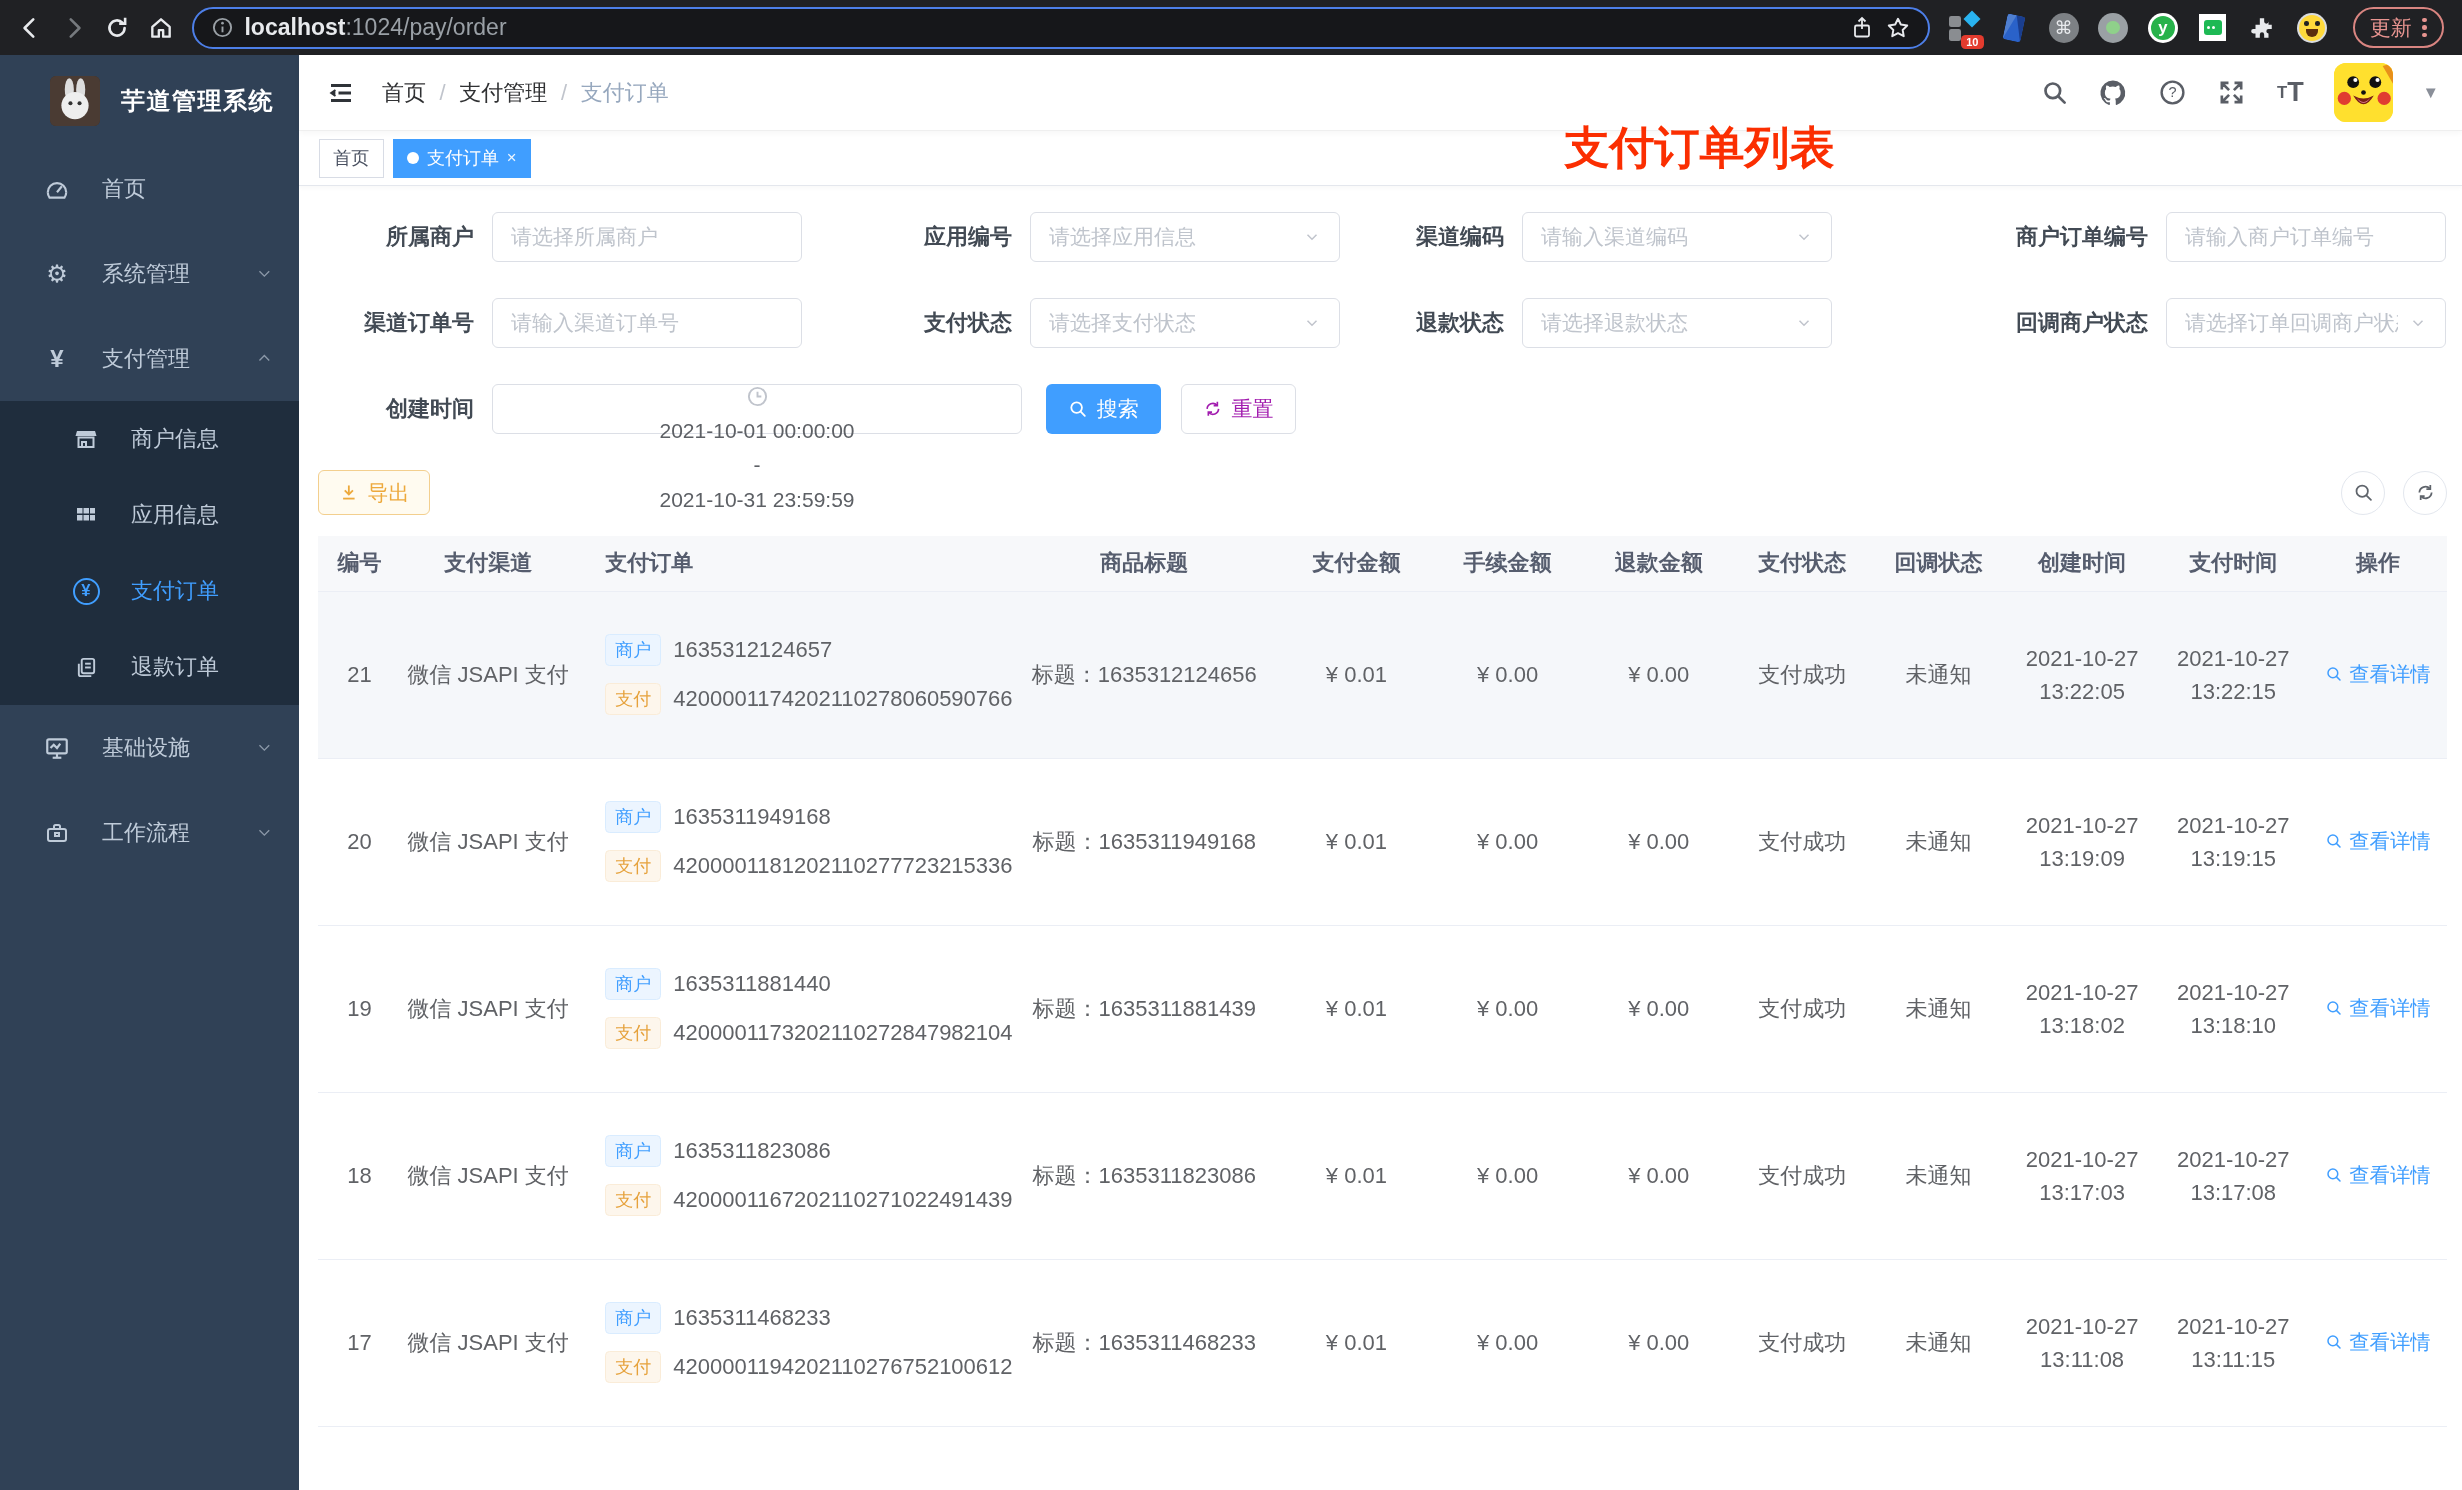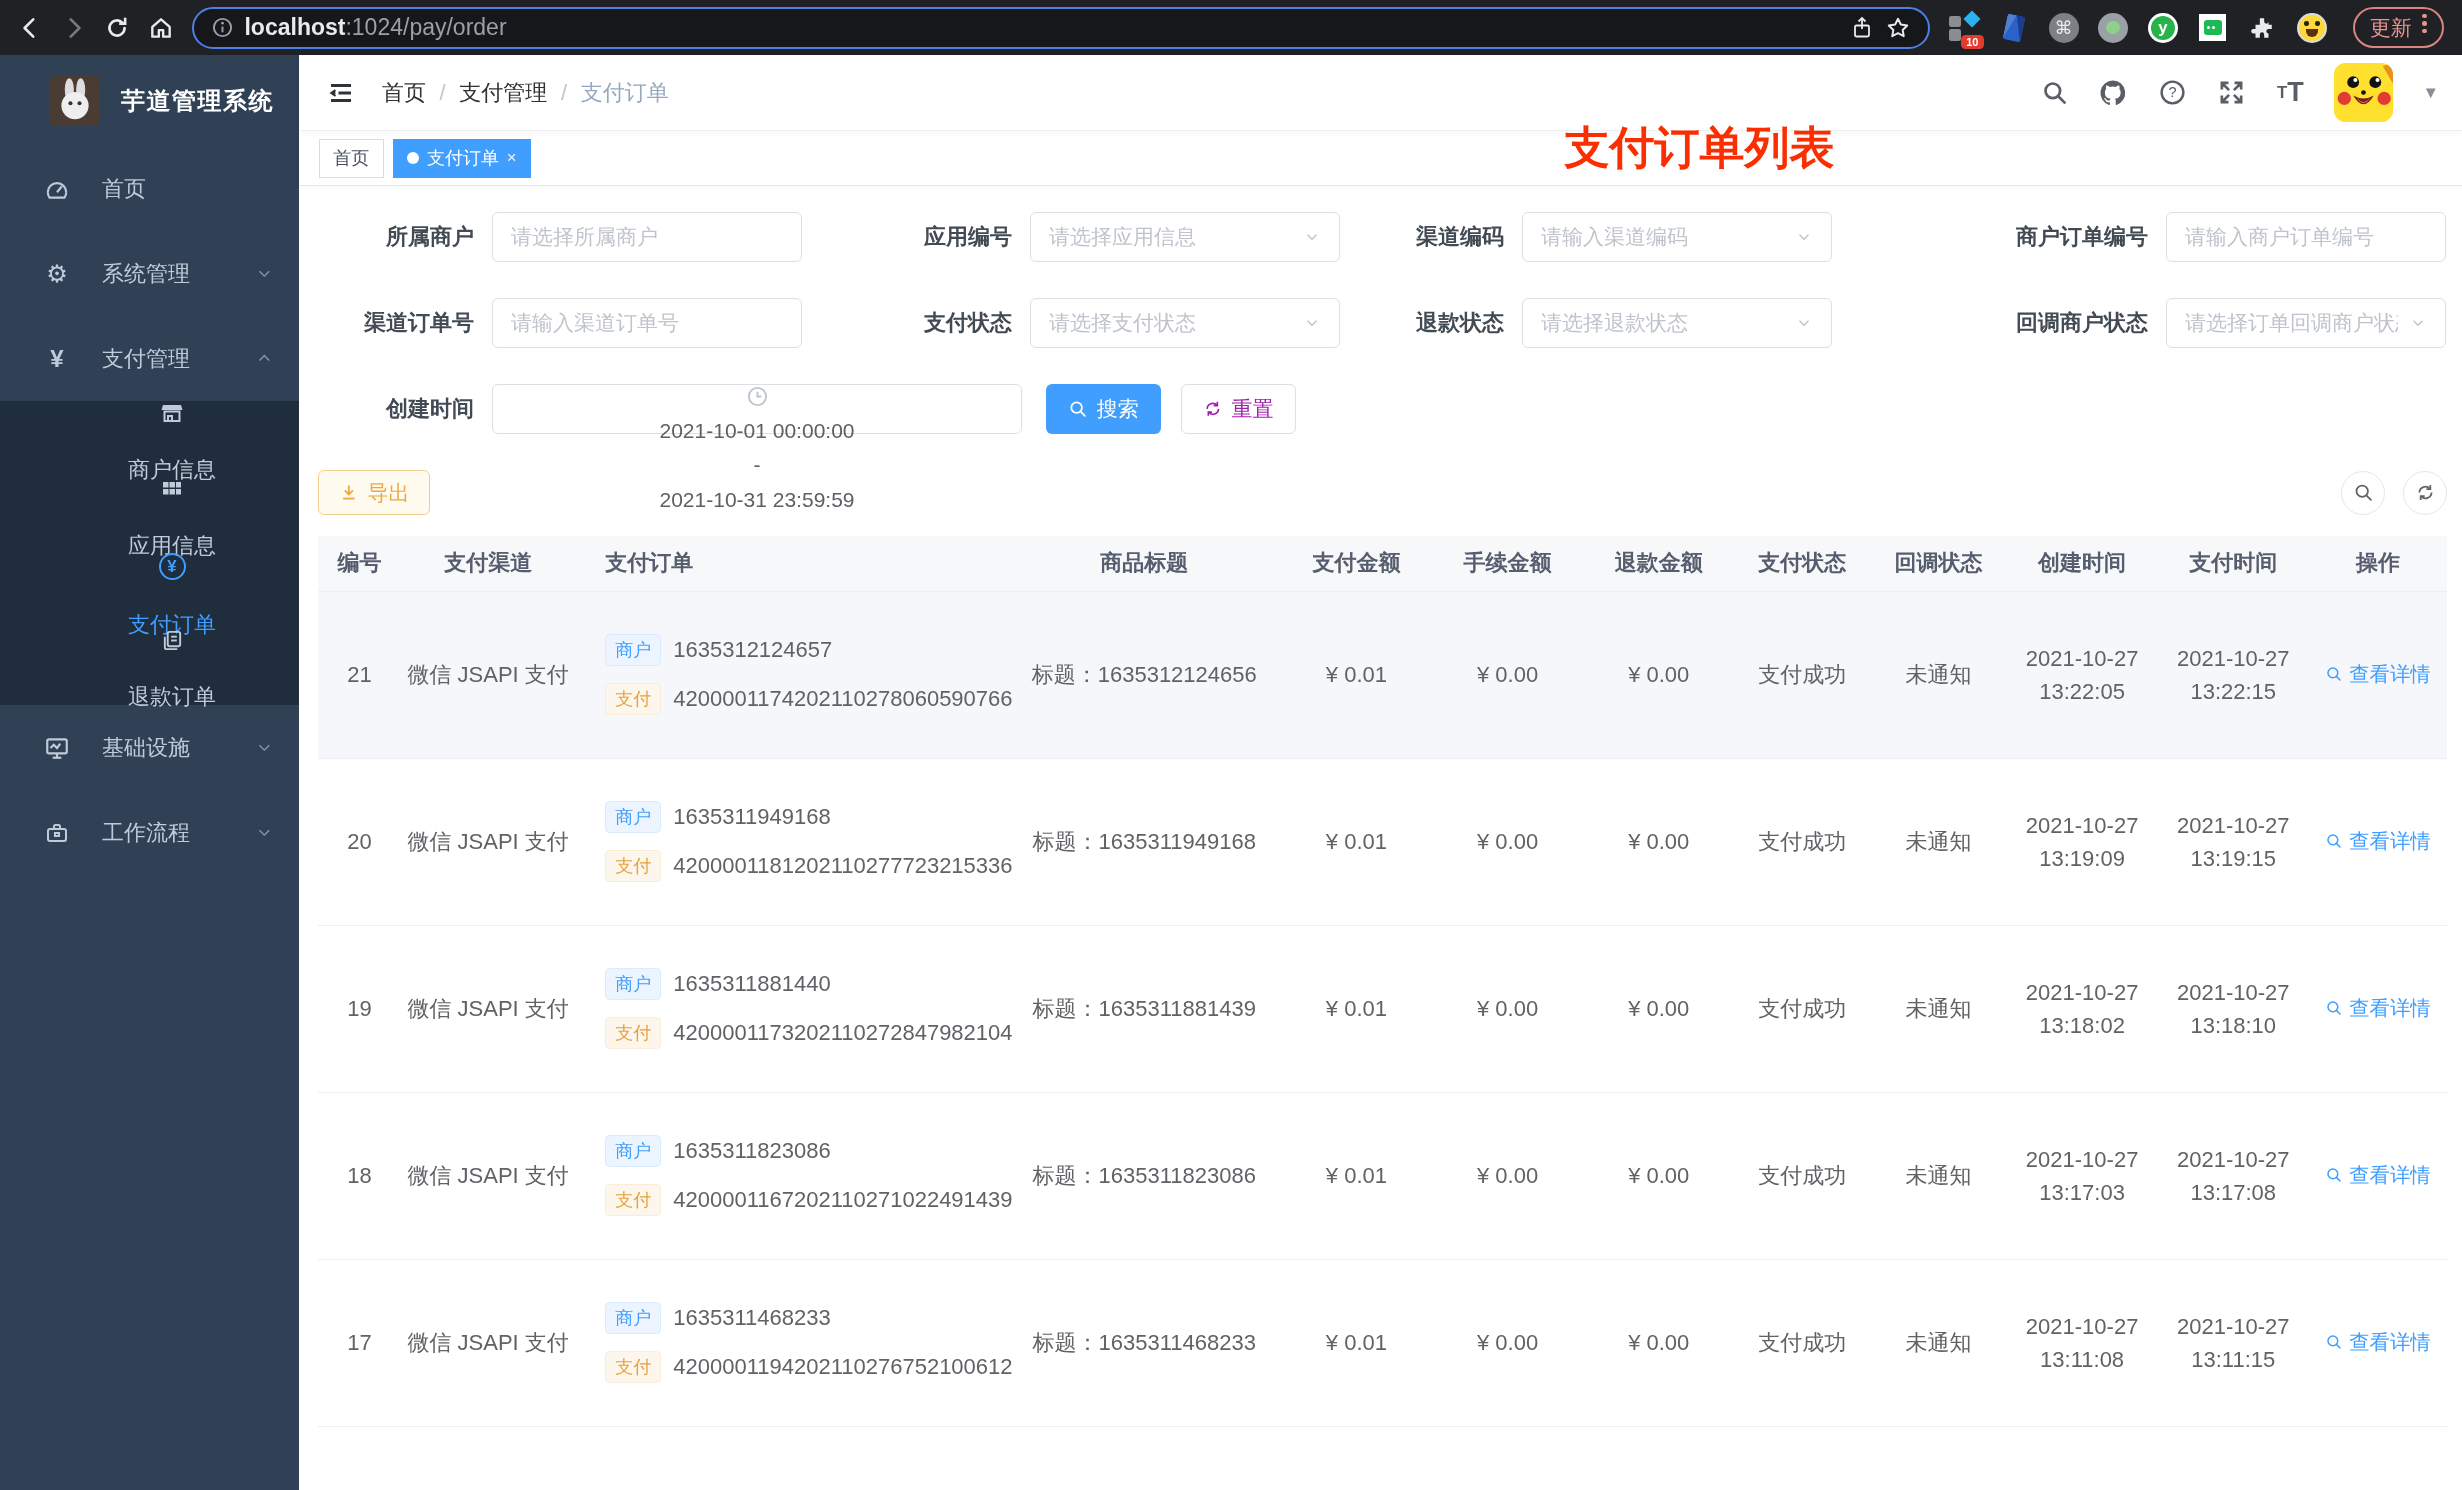--- a/index.html
+++ b/index.html
@@ -15,38 +15,38 @@
   .url-text { font-size:23px; color:#e8eaed; white-space:nowrap; }
   .url-text .muted { color:#9aa0a6; }
   .pill-spacer { flex:1; }
   .ext-row { display:flex; align-items:center; gap:19.7px; padding:0 7.6px; flex:0 0 auto; }
   .ext { width:30px; height:30px; position:relative; display:flex; align-items:center; justify-content:center; }
   .sq { position:absolute; width:11.4px; height:11.4px; background:#8a8d91; border-radius:2.3px; }
   .diamond { position:absolute; right:1.5px; top:0; width:12px; height:12px; background:#29b3f0; transform:rotate(45deg); }
   .badge { position:absolute; right:-4.5px; bottom:-6px; background:#e33b2e; color:#fff; font-size:11px; font-weight:700; border-radius:4.5px; padding:0.8px 5.3px; }
   .kite { width:0; height:0; border-left:9.8px solid #4f7fd0; border-right:9.8px solid #1a3e8f; border-bottom:26px solid #2a62c9; transform:rotate(12deg); border-radius:3px; }
   .circle-ext { width:30px; height:30px; border-radius:50%; display:flex; align-items:center; justify-content:center; font-size:18px; }
-  .upd-btn { display:flex; align-items:flex-start; gap:10.6px; border:2.3px solid #d98581; color:#e79490; border-radius:23px; padding:4.5px 15px; font-size:21px; margin-left:6px; }
+  .upd-btn { display:flex; align-items:center; gap:10.6px; border:2.3px solid #d98581; color:#e79490; border-radius:23px; padding:4.5px 15px; font-size:21px; margin-left:6px; }
   .dots { display:flex; flex-direction:column; gap:3px; }
   .dots i { width:4.5px; height:4.5px; border-radius:50%; background:#e79490; }
 
   
   .app { display:flex; height:1436px; }
 
   
   .sidebar { width:299px; background:#304156; color:#bfcbd9; flex:0 0 auto; display:flex; flex-direction:column; }
   .logo-row { height:91px; display:flex; align-items:center; padding-left:50px; gap:21px; }
   .logo-img { width:50px; height:50px; border-radius:6px; background:#3b322e; overflow:hidden; flex:0 0 auto; }
   .logo-title { color:#fff; font-size:24px; font-weight:700; letter-spacing:1.5px; }
   .menu-item { height:85px; display:flex; align-items:center; padding:0 26px 0 42px; gap:30px; font-size:22px; color:#bfcbd9; cursor:pointer; }
   .menu-item .mi-icon { width:30px; display:flex; justify-content:center; color:#bfcbd9; font-size:24px; }
   .menu-item .mi-label { flex:1; }
   .chev { color:#8b98a8; }
   .submenu { background:#1f2d3d; }
-  .submenu .menu-item { height:76px; padding-left:71px; font-size:22px;flex-direction:column; }
+  .submenu .menu-item { height:76px; padding-left:71px; font-size:22px; }
   .menu-item.active, .menu-item.active .mi-icon { color:#409eff; }
   .yen-circle { width:27px; height:27px; border:2.3px solid #409eff; border-radius:50%; color:#409eff; font-size:16.7px; font-weight:700; display:flex; align-items:center; justify-content:center; }
 
   
   .main { flex:1; display:flex; flex-direction:column; min-width:0; position:relative; background:#fff; }
   .navbar { height:76px; display:flex; align-items:center; padding:0 23px 0 27px; border-bottom:0.8px solid #f0f0f0; box-shadow:0 1.5px 6px rgba(0,0,0,.04); }
   .crumb { display:flex; align-items:center; font-size:22px; margin-left:26px; }
   .crumb .item { color:#303133; font-weight:500; }
   .crumb .sep { color:#c0c4cc; margin:0 13.6px; font-weight:400; }
   .crumb .last { color:#97a8be; font-weight:400; }

